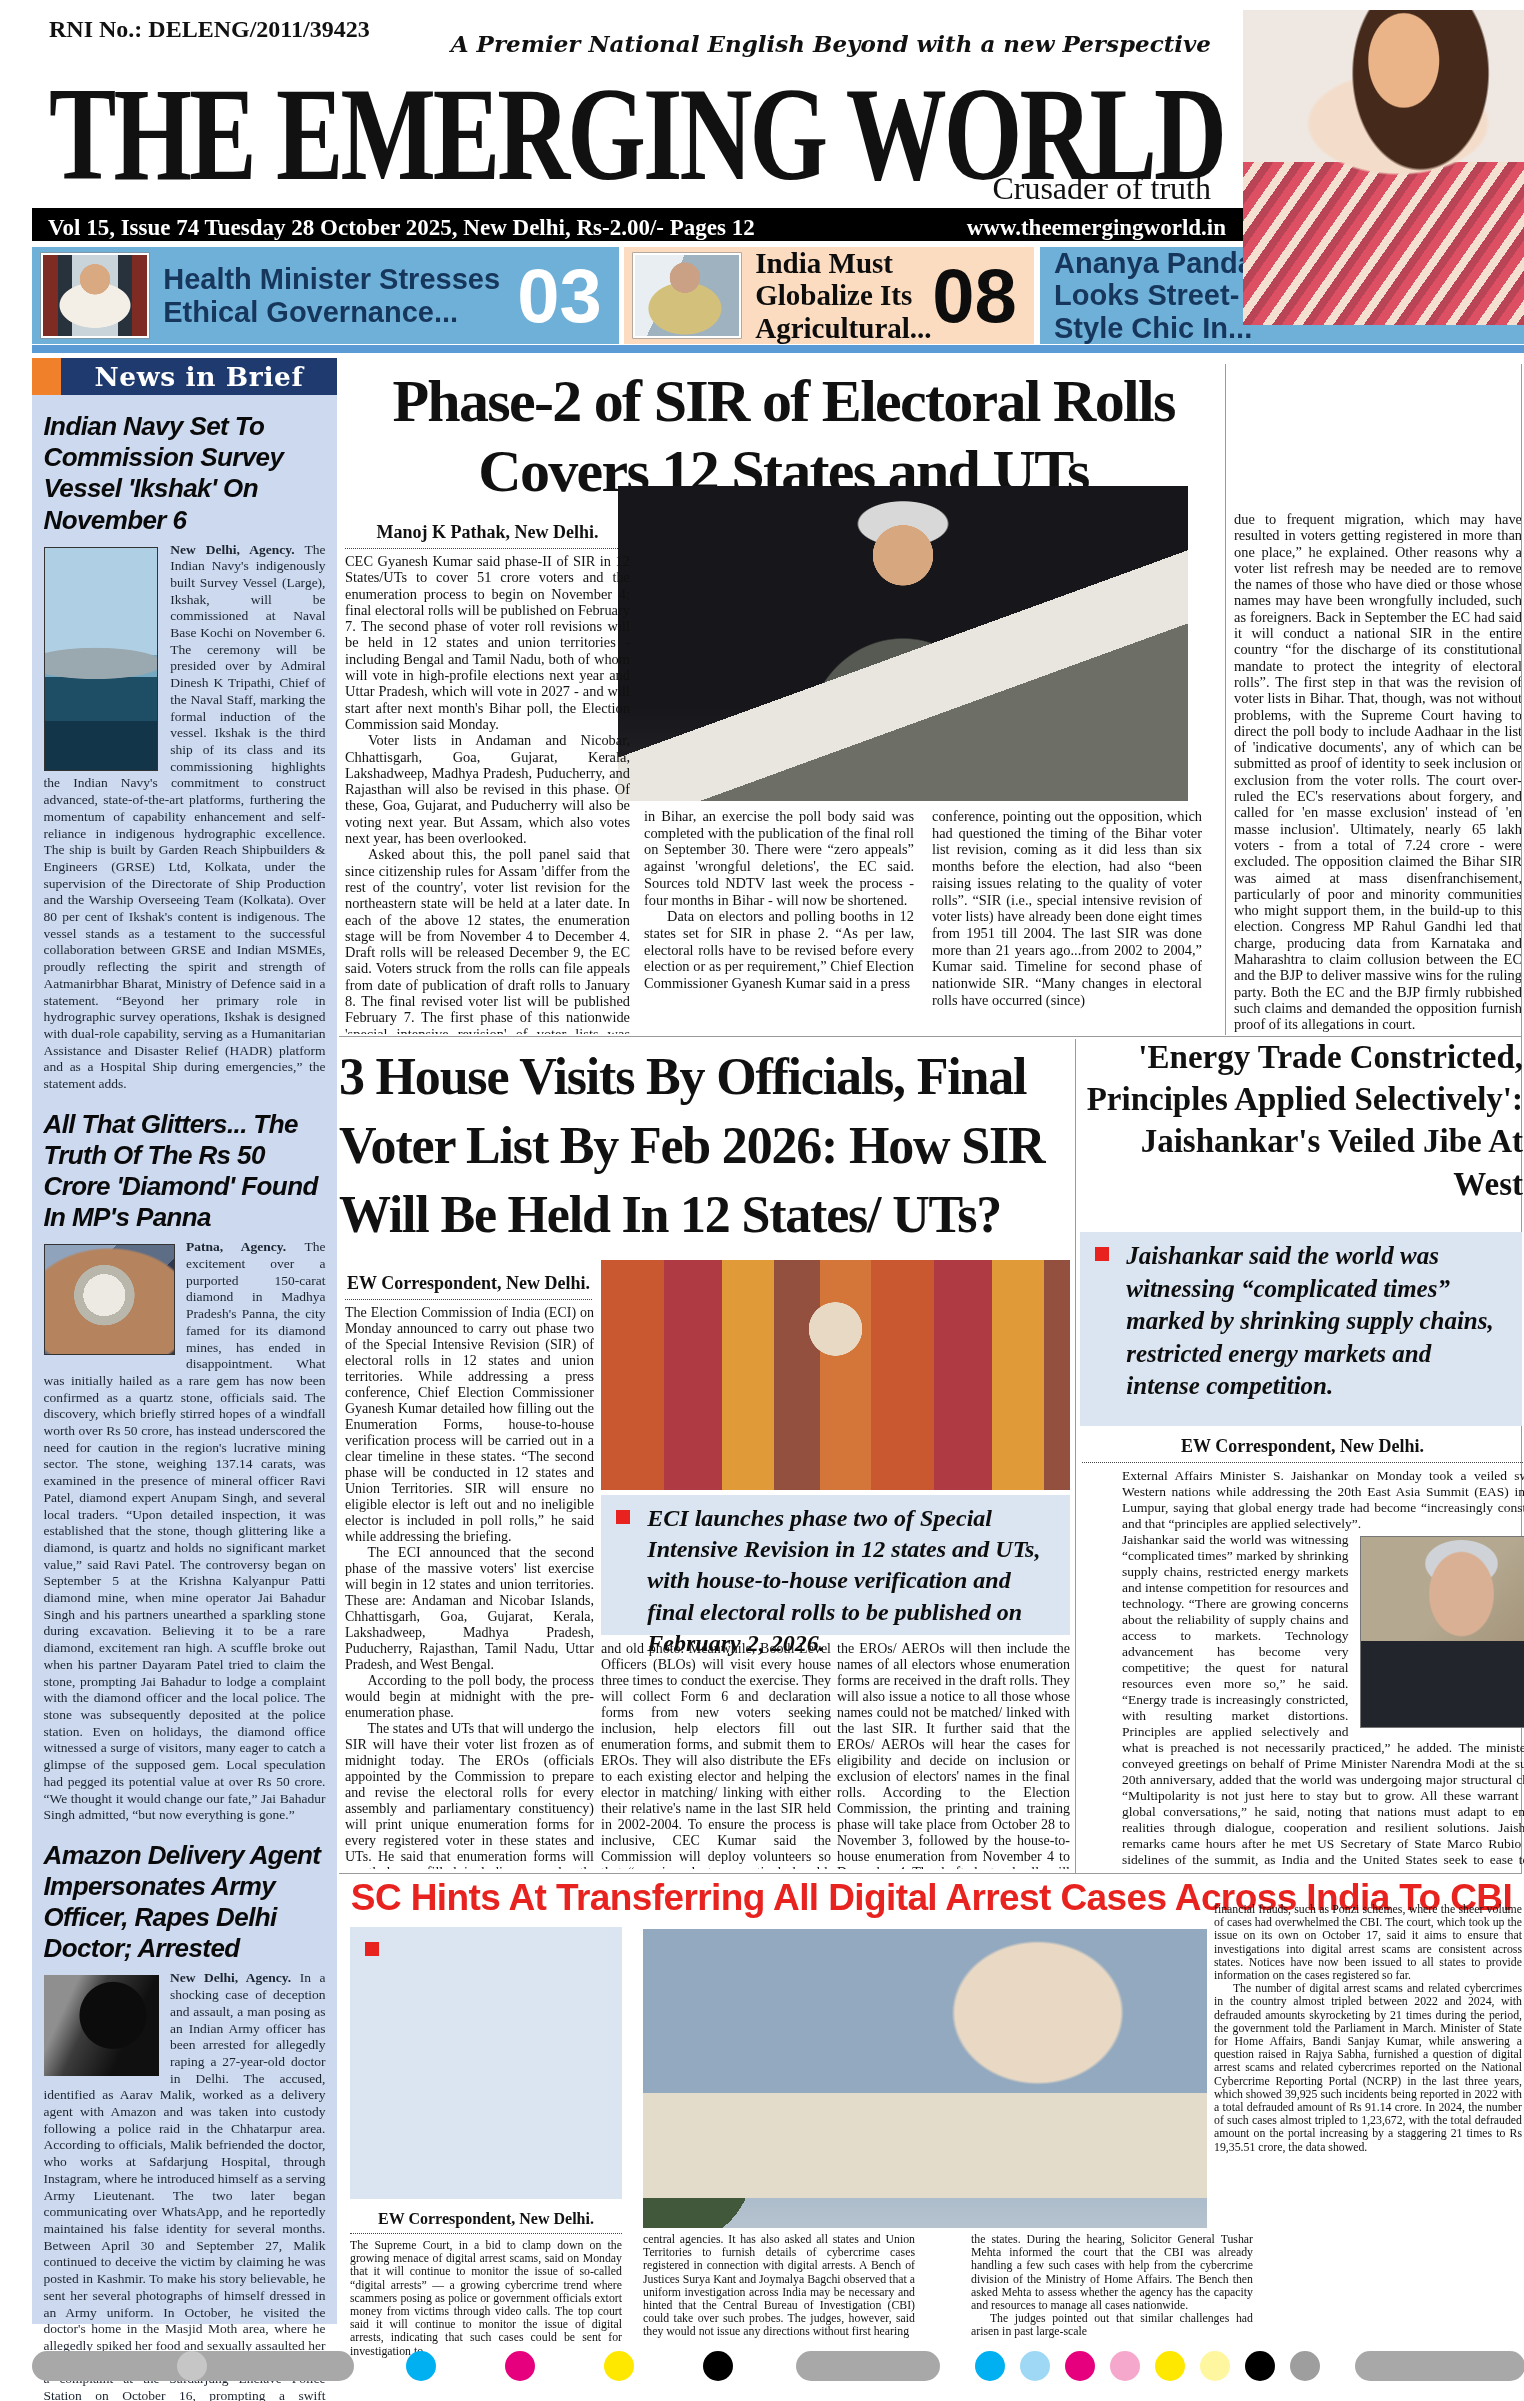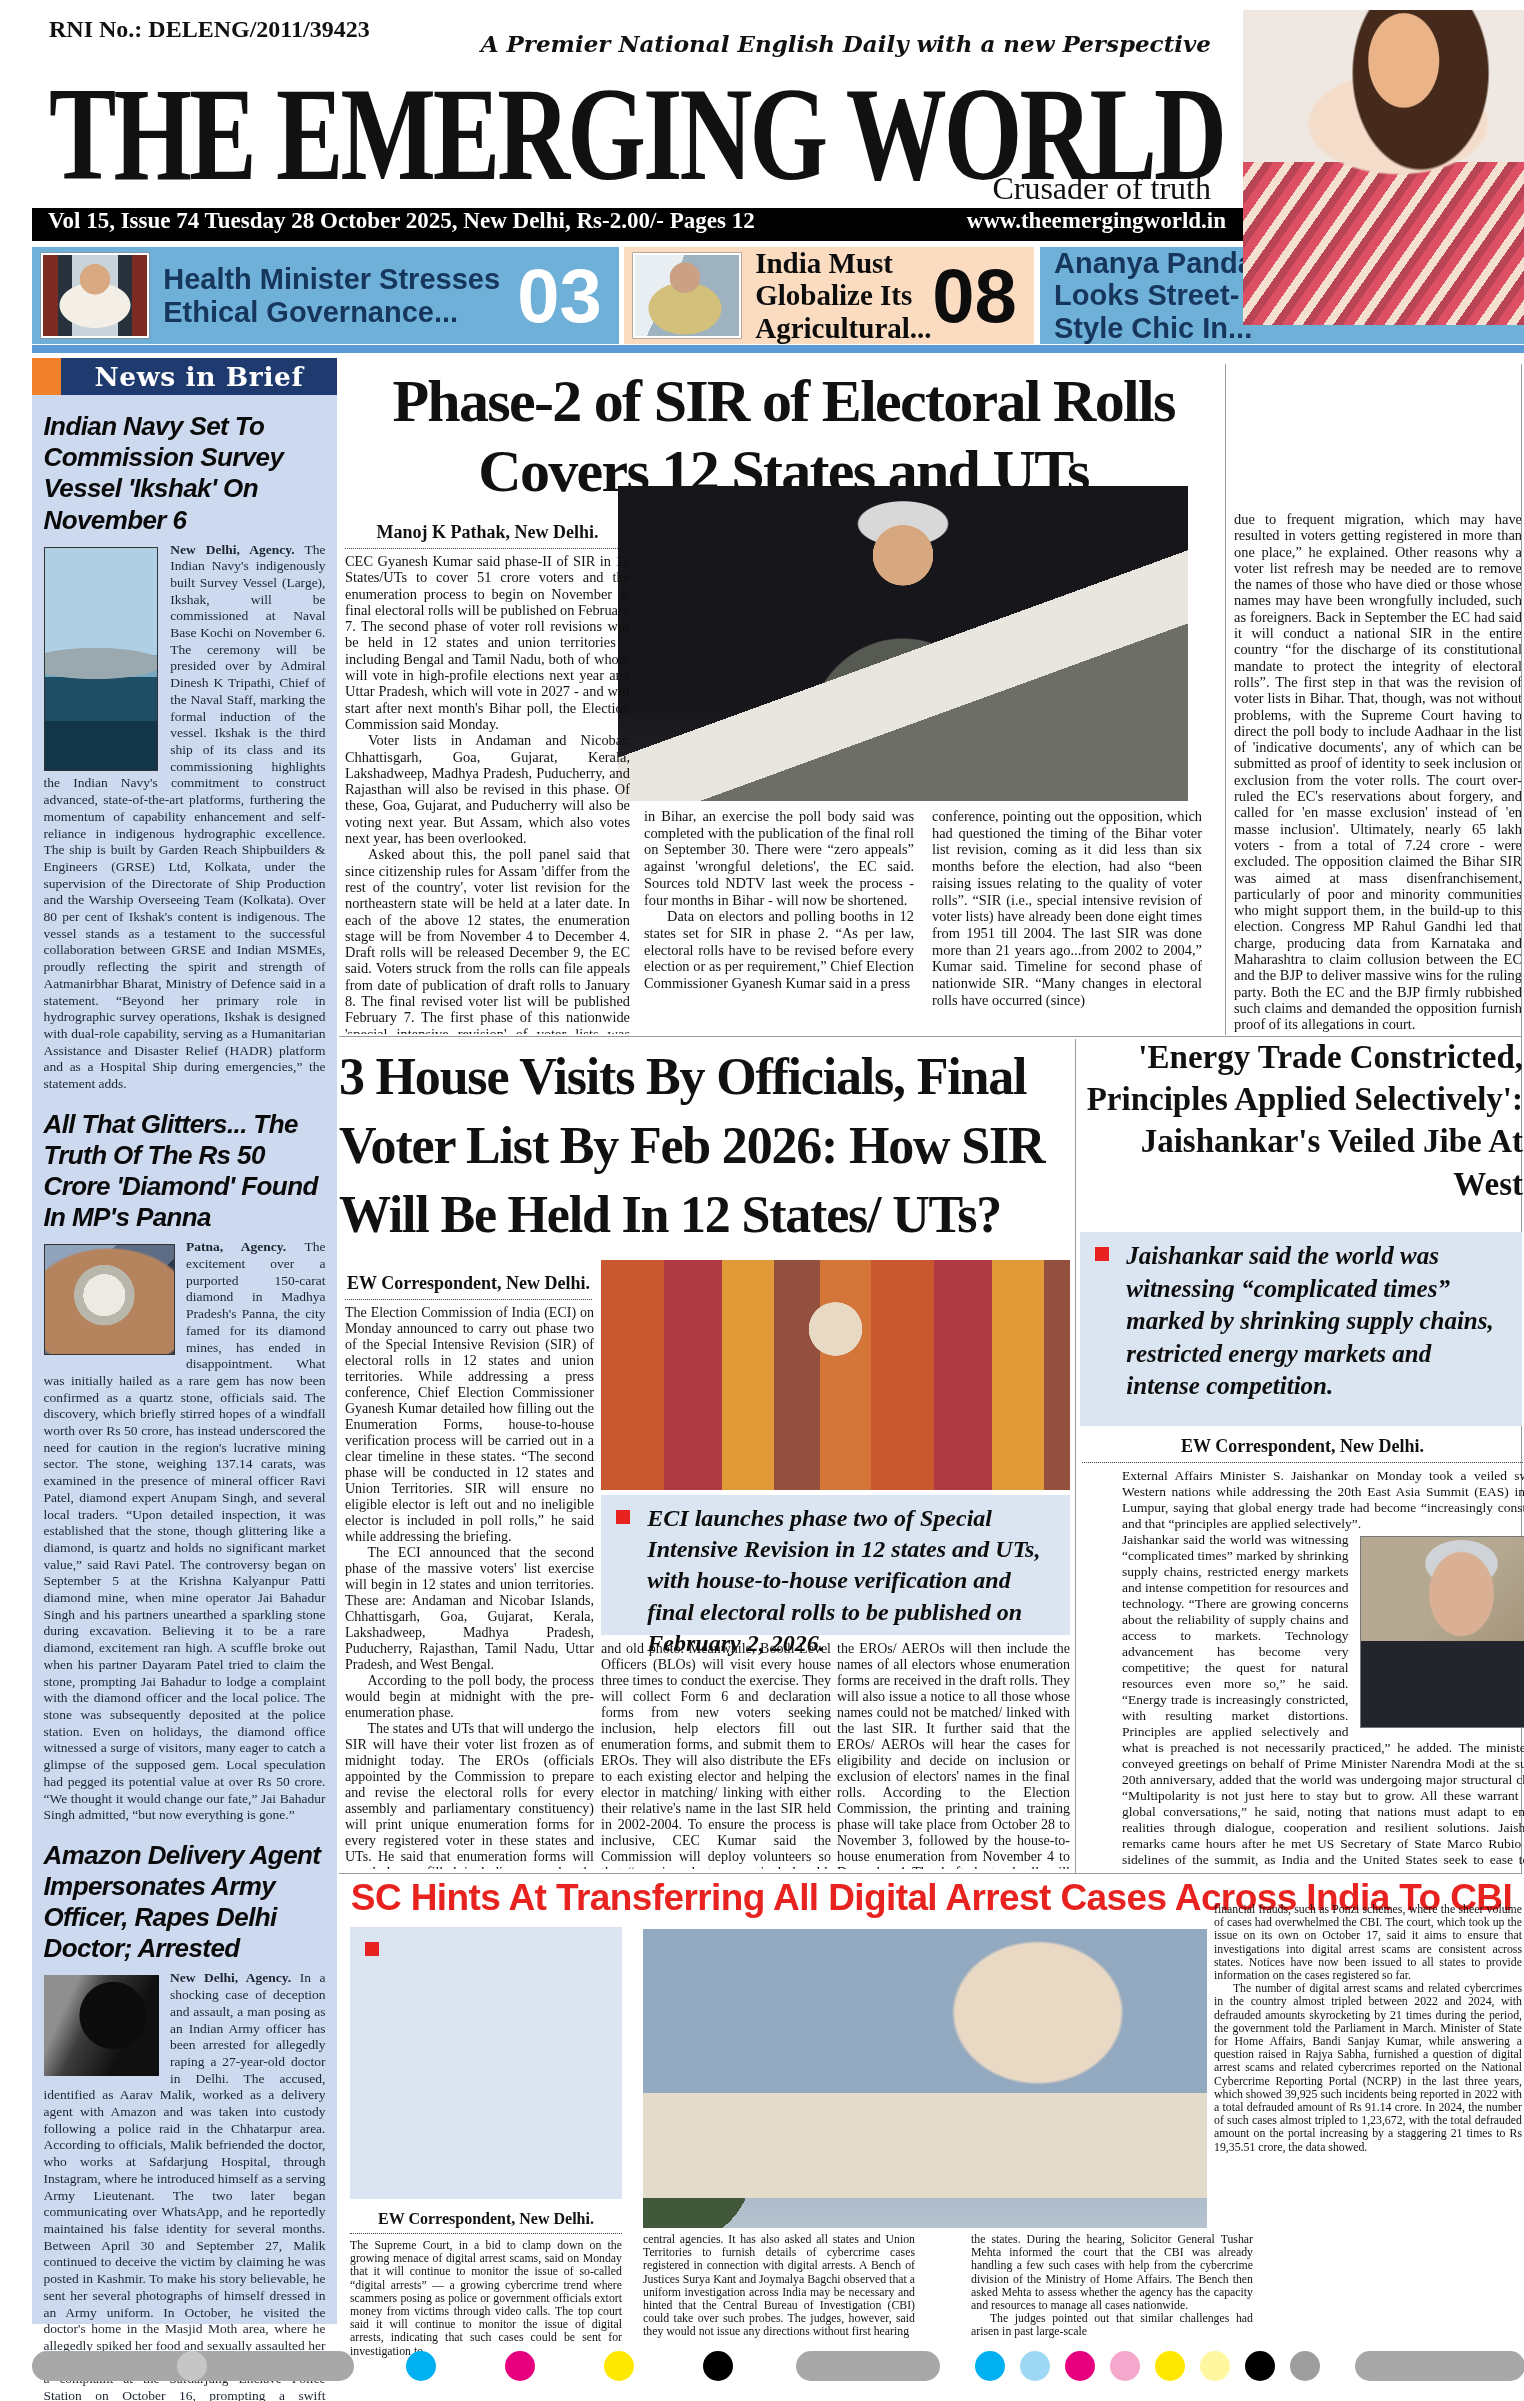--- a/index.html
+++ b/index.html
@@ -8,21 +8,21 @@
   .abs{position:absolute;}
 
   
   .rni{left:49px;top:16px;font-size:24px;font-weight:bold;}
   .tagline{right:314px;top:30px;font-size:23px;font-weight:bold;font-style:italic;
            font-family:"DejaVu Serif",serif;}
   .masthead{left:49px;top:58px;width:1179px;font-size:101px;font-weight:bold;
             letter-spacing:-2.9px;white-space:nowrap;transform:scaleY(1.32);transform-origin:left top;}
   .slogan{right:314px;top:170px;font-size:32px;}
   .infobar{left:32px;top:208px;width:1493px;height:33px;background:#000;color:#fff;
-           display:flex;align-items:flex-start;justify-content:space-between;z-index:1;gap:17px;}
+           display:flex;align-items:flex-end;justify-content:space-between;z-index:1;gap:17px;}
   .infobar .edition{font-size:23px;font-weight:bold;padding-left:16px;white-space:nowrap;}
   .infobar .site{font-size:23px;font-weight:bold;padding-right:299px;white-space:nowrap;}
 
   
   .photo{background-repeat:no-repeat;}
   .photo-ananya{left:1243px;top:10.4px;width:282px;height:315px;z-index:3;
     background-color:#fdf9f6;
     background-image:
       radial-gradient(ellipse 36px 48px at 57% 16%, #eab388 0 97%, transparent 100%),
       radial-gradient(ellipse 69px 98px at 63% 20%, #45291a 0 97%, transparent 100%),
@@ -168,21 +168,21 @@
   .reg-bar .lite{position:absolute;left:45%;top:0;width:30px;height:30px;border-radius:50%;background:#c6c6c6;}
   .reg-dots{display:flex;flex:none;align-items:center;}
   .reg-dot{width:30px;height:30px;border-radius:50%;display:inline-block;flex:none;}
 </style>
 </head>
 <body>
 
 <div class="page">
 
   <div class="abs rni">RNI No.: DELENG/2011/39423</div>
-  <div class="abs tagline">A Premier National English Daily with a new Perspective</div>
+  <div class="abs tagline">A Premier National English Beyond with a new Perspective</div>
   <div class="abs masthead">THE EMERGING WORLD</div>
   <div class="abs slogan">Crusader of truth</div>
   <div class="abs infobar">
     <span class="edition">Vol 15, Issue 74 Tuesday 28 October 2025, New Delhi,  Rs-2.00/- Pages 12</span>
     <span class="site">www.theemergingworld.in</span>
   </div>
   <div class="abs photo photo-ananya"></div>
 
   <div class="abs teaser teaser1">
     <span class="thumb photo photo-nadda"></span>

